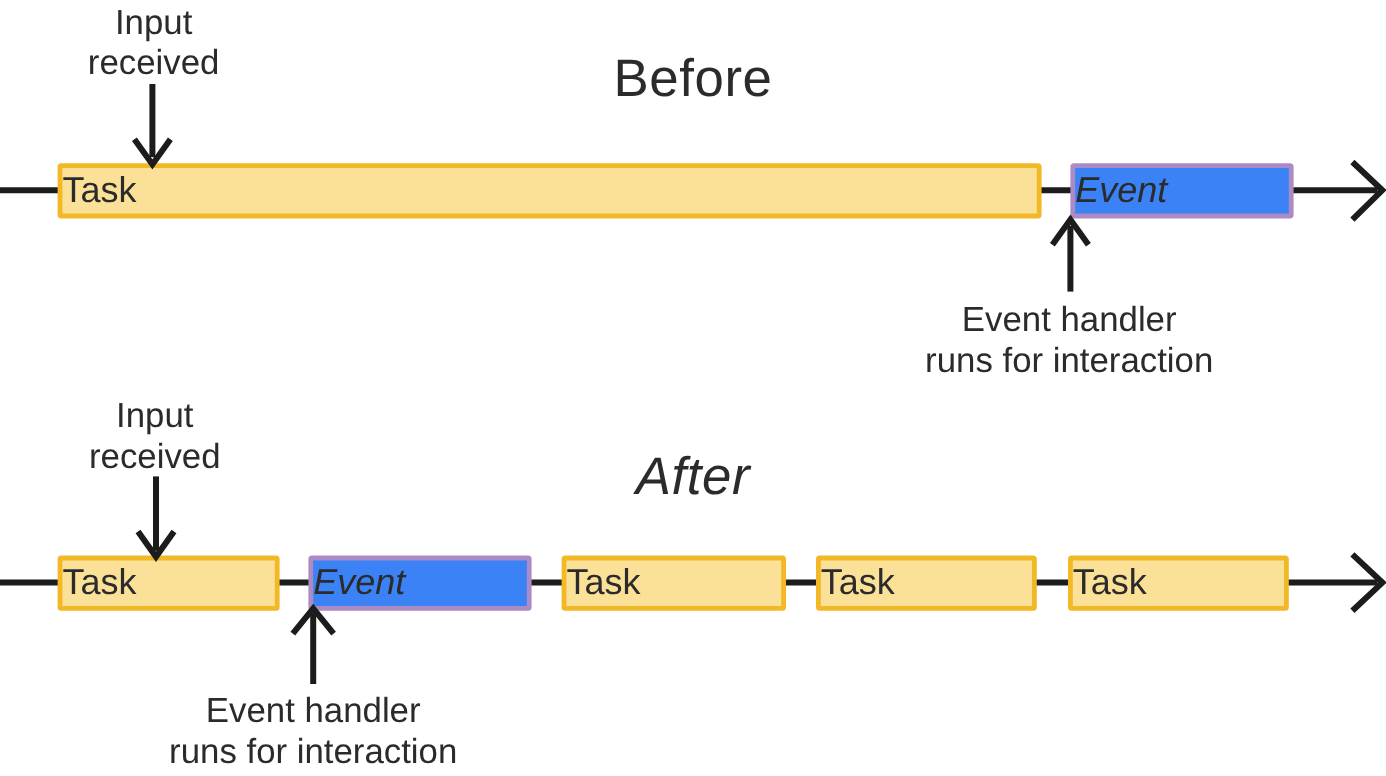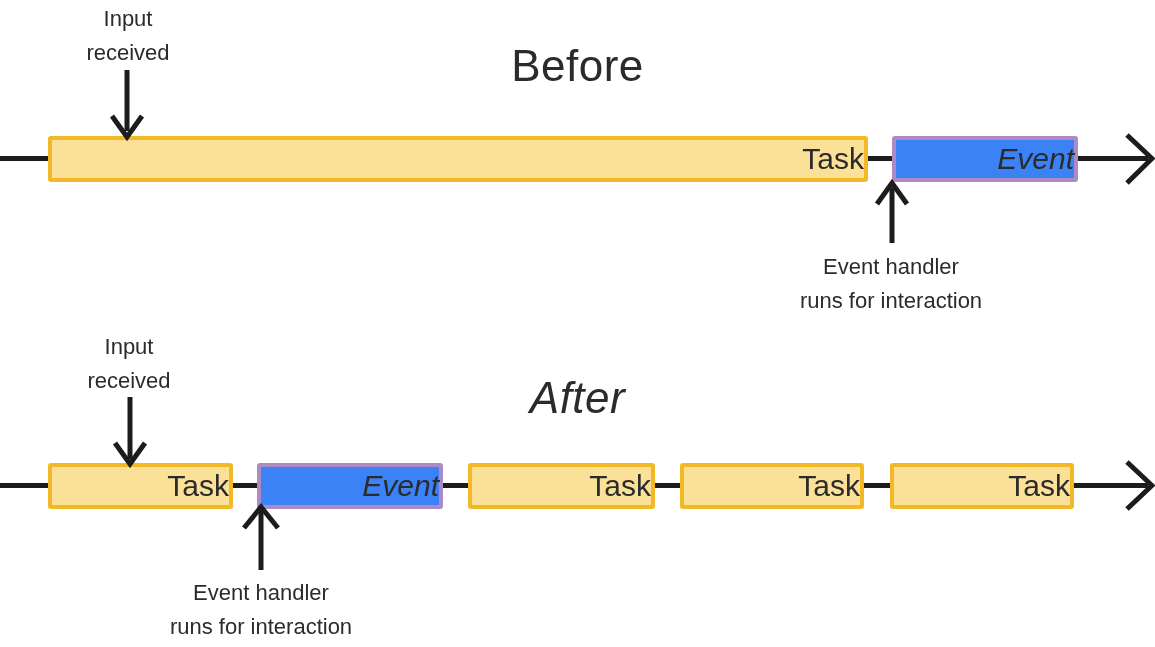--- a/index.html
+++ b/index.html
@@ -38,40 +38,40 @@
     color: #2b2b2b;
     z-index: 2;
   }
   .title-before { top: 44px; }
   .title-after  { top: 376px; font-style: italic; }
 
   .note {
     position: absolute;
     transform: translateX(-50%);
     text-align: center;
-    font-size: 22px;
+    font-size: 29px;
     line-height: 34px;
     white-space: pre-line;
     color: #2b2b2b;
     z-index: 2;
   }
   .note-before-input   { left: 128px; top: 2px;  }
   .note-before-handler { left: 891px; top: 250px; }
   .note-after-input    { left: 129px; top: 330px; }
   .note-after-handler  { left: 261px; top: 576px; }
 
   .bar {
     position: absolute;
     box-sizing: border-box;
     height: 46px;
     border: 4px solid;
     border-radius: 3px;
     display: flex;
     align-items: center;
-    justify-content: flex-end;
+    justify-content: flex-start;
     font-size: 30px;
     z-index: 2;
   }
   .bar.task {
     background: #fbe098;
     border-color: #f3b825;
   }
   .bar.event {
     background: #3b82f6;
     border-color: #ac8ac4;

